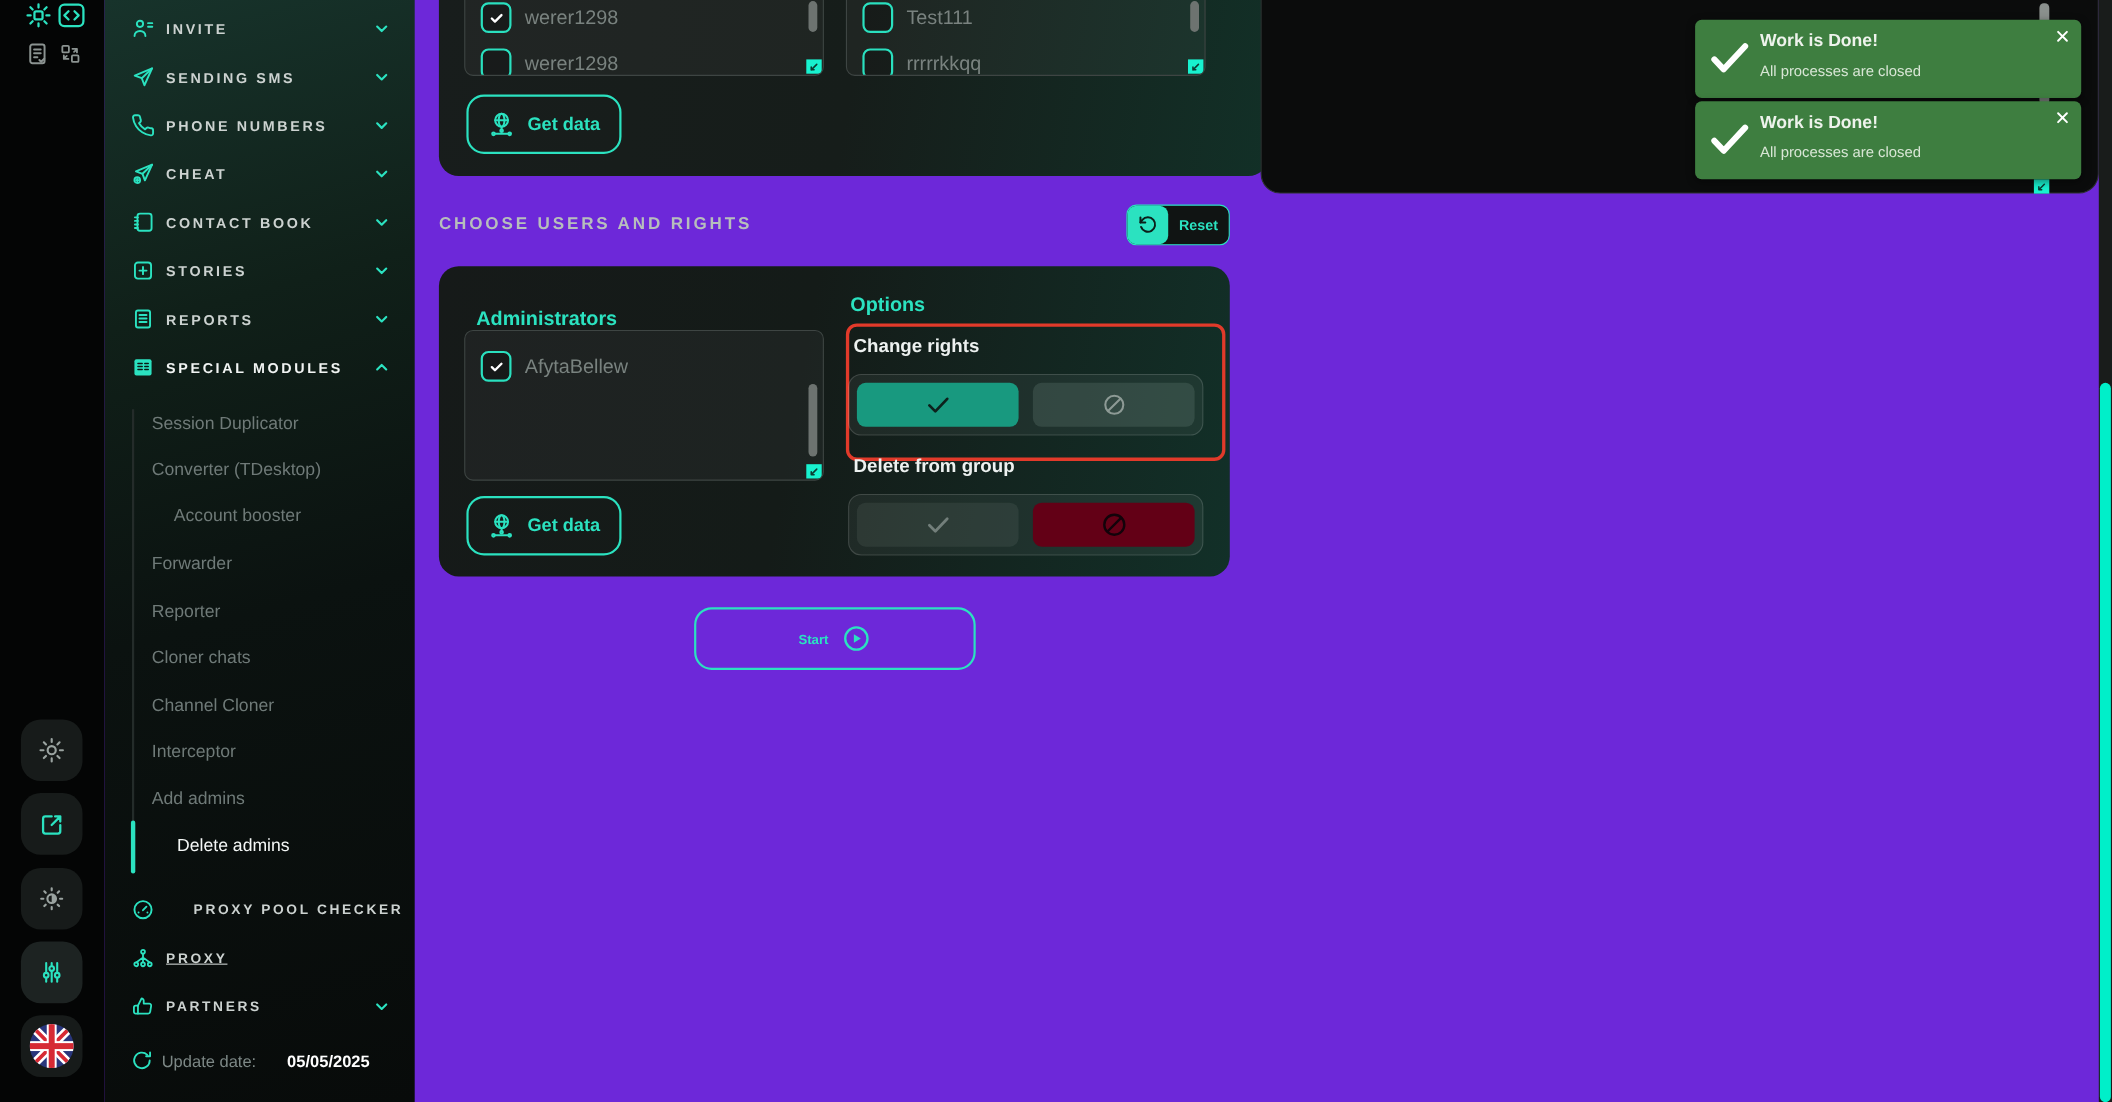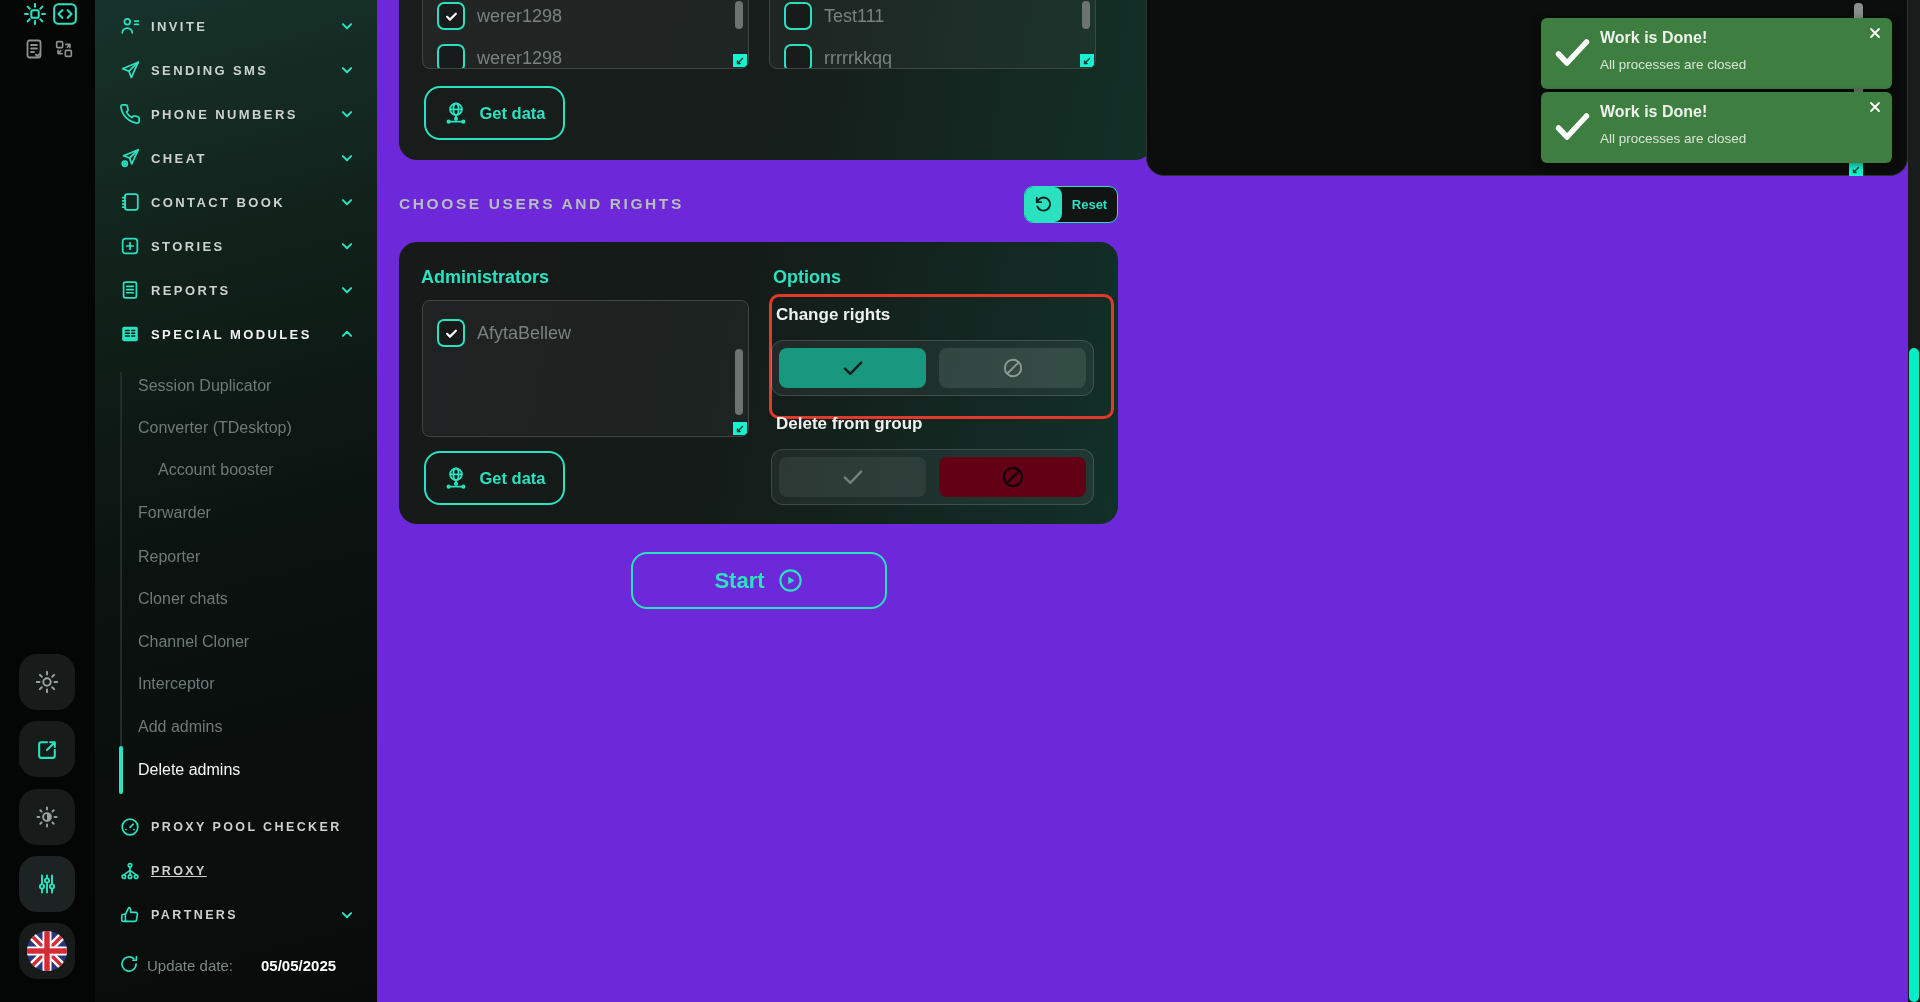--- a/index.html
+++ b/index.html
@@ -18,21 +18,21 @@
   .sidebar{position:absolute;left:95px;top:0;width:282px;height:1002px;
            background:linear-gradient(165deg,#17332b 0%,#102019 28%,#0b1210 55%,#080b0a 100%);}
   .menu-item{position:absolute;left:0;width:282px;height:28px;display:flex;align-items:center;cursor:pointer;}
   .menu-item .mi-icon{position:absolute;left:24px;width:22px;height:22px;color:#2be2c0;}
   .menu-item .mi-label{position:absolute;left:56px;font-size:13px;font-weight:bold;
                        letter-spacing:2.4px;color:#ccd2d0;white-space:nowrap;}
   .menu-item .mi-chevron{position:absolute;left:243px;width:18px;height:18px;color:#2be2c0;}
   .sub-line{position:absolute;left:25px;top:372px;width:2px;height:420px;background:#242c2a;}
   .sub-item{position:absolute;left:0;width:282px;height:24px;display:flex;align-items:center;cursor:pointer;}
   .sub-item .si-label{position:absolute;left:43px;font-size:16px;color:#6f7a78;white-space:nowrap;}
-  .sub-item.active .si-label{color:#f4f7f6;}
+  .sub-item.active .si-label{color:#f4f7f6;margin-left:23px;}
   .active-bar{position:absolute;left:24px;top:746px;width:4px;height:48px;background:#2be2c0;border-radius:2px;}
   .update-row{position:absolute;left:0;top:952px;width:282px;height:26px;display:flex;align-items:center;}
   .ud-label{position:absolute;left:52px;font-size:15px;color:#7d8886;white-space:nowrap;}
   .ud-value{position:absolute;left:166px;font-size:15px;font-weight:bold;color:#ffffff;white-space:nowrap;}
 
   
   .panel{position:absolute;border-radius:18px;
          background:linear-gradient(100deg,#181d1c 0%,#161d1a 50%,#123027 100%);}
   .listbox{position:absolute;background:rgba(255,255,255,0.04);border:1px solid #3e4543;
            border-radius:8px;overflow:hidden;}
@@ -60,21 +60,21 @@
           border:1px solid rgba(255,255,255,0.14);border-radius:12px;box-sizing:border-box;
           padding:7px;display:flex;gap:13px;}
   .tbtn{flex:1;height:40px;border-radius:8px;display:flex;align-items:center;justify-content:center;cursor:pointer;}
   .tbtn.on-green{background:#18997f;color:#0d211c;}
   .tbtn.off-gray{background:rgba(136,158,150,0.20);color:#8d9a95;}
   .tbtn.off-dim{background:rgba(136,158,150,0.13);color:#737f7b;}
   .tbtn.on-red{background:#630016;color:#12030a;}
   .start-btn{position:absolute;left:631px;top:552px;width:256px;height:57px;border:2px solid #2be2c0;
              border-radius:16px;background:transparent;display:flex;align-items:center;justify-content:center;
              gap:12px;color:#2be2c0;cursor:pointer;}
-  .start-label{font-size:22px;font-weight:bold;color:#2be2c0;}
+  .start-label{font-size:12px;font-weight:bold;color:#2be2c0;}
 
   
   .right-panel{position:absolute;left:1146px;top:-22px;width:760px;height:196px;border-radius:18px;
                border:1px solid #2c302f;background:#0b0c0c;}
   .toast{position:absolute;left:1541px;width:351px;height:71px;border-radius:6px;background:#3e7e40;
          box-shadow:0 2px 8px rgba(0,0,0,0.45);}
   .toast-title{position:absolute;left:59px;top:11px;font-size:16px;font-weight:600;color:#eef3ec;white-space:nowrap;}
   .toast-msg{position:absolute;left:59px;top:39px;font-size:13.5px;color:#d8e6d5;white-space:nowrap;}
   .toast-close{position:absolute;right:11px;top:9px;width:12px;height:12px;cursor:pointer;color:#ffffff;}
   .toast-check{position:absolute;left:13px;top:20px;color:#ffffff;}
@@ -330,21 +330,21 @@
       </div>
 
     <div class="menu-item" style="top:813px;">
       <span class="mi-icon">
           <svg width="22" height="22" viewBox="0 0 24 24" fill="none" stroke="currentColor" stroke-width="1.9" stroke-linecap="round">
             <circle cx="12" cy="12" r="8.5"></circle>
             <path d="M12 12.5 15.4 9"></path>
             <path d="M7.6 14.8h.01M16.4 14.8h.01"></path>
           </svg>
         </span>
-      <span class="mi-label" style="font-size:12.5px;">PROXY POOL CHECKER</span>
+      <span class="mi-label" style="font-size:12.5px;margin-left:25px;">PROXY POOL CHECKER</span>
     </div>
     <div class="menu-item" style="top:857px;">
       <span class="mi-icon">
           <svg width="22" height="22" viewBox="0 0 24 24" fill="none" stroke="currentColor" stroke-width="1.8" stroke-linecap="round">
             <circle cx="12" cy="5.8" r="1.9"></circle>
             <circle cx="5.3" cy="18.2" r="1.9"></circle>
             <circle cx="12" cy="18.2" r="1.9"></circle>
             <circle cx="18.7" cy="18.2" r="1.9"></circle>
             <path d="M12 7.7v3.6M12 11.3 5.3 16.3M12 11.3v5M12 11.3l6.7 5"></path>
           </svg>
@@ -440,21 +440,21 @@
         <svg width="19" height="19" viewBox="0 0 24 24" fill="none" stroke="currentColor" stroke-width="2.3" stroke-linecap="round" stroke-linejoin="round">
           <path d="M3.5 3.5v5.6h5.6"></path>
           <path d="M4.2 14.3a8.3 8.3 0 1 0 1.5-8.2L3.5 9.1"></path>
         </svg>
       </span>
     <span class="reset-label">Reset</span>
   </button>
 
   <section class="panel" style="left:399px;top:242px;width:719px;height:282px;background:linear-gradient(100deg,#161a19 0%,#141b18 45%,#123028 100%);">
 
-    <h3 class="panel-title" style="left:22px;top:25px;margin:0;">Administrators</h3>
+    <h3 class="panel-title" style="left:22px;top:25px;margin:12px;">Administrators</h3>
 
     <div class="listbox" style="left:23px;top:58px;width:325px;height:135px;">
       <div class="lrow" style="top:17px;">
         <span class="checkbox">
             <svg width="15" height="15" viewBox="0 0 24 24" fill="none" stroke="#ffffff" stroke-width="3.4" stroke-linecap="round" stroke-linejoin="round">
               <path d="M5 12.5l4.5 4.5L19 7.5"></path>
             </svg>
           </span>
         <span class="row-label">AfytaBellew</span>
       </div>

